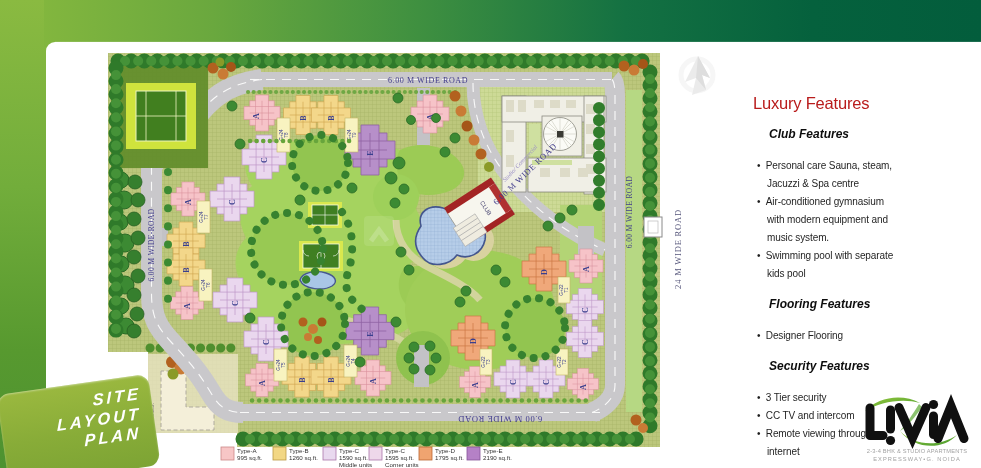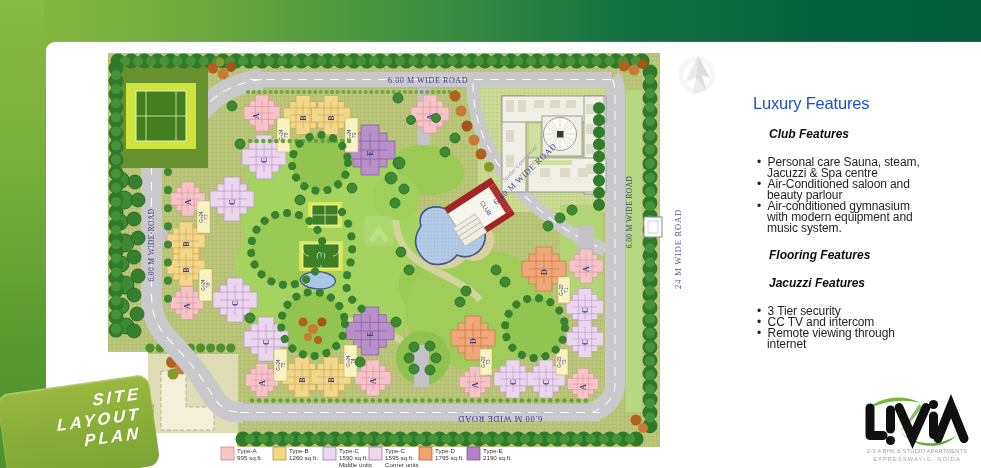--- a/index.html
+++ b/index.html
@@ -488,38 +488,39 @@
       <text x="385" y="467">Corner units</text>
     <text x="435" y="452.5">Type-D</text>
       <text x="435" y="460">1795 sq.ft.</text>
     <text x="483" y="452.5">Type-E</text>
       <text x="483" y="460">2190 sq.ft.</text>
   </g>
 </svg>
 
 <div class="abs" style="left:753px;top:94px;width:225px;color:#1c1c1c;">
 
-  <div style="font-size:16.5px;color:#1d4ed8;margin-bottom:8px;letter-spacing:-0.2px;">Luxury Features</div>
+  <div style="font-size:16.5px;color:#b91c1c;margin-bottom:8px;letter-spacing:-0.2px;">Luxury Features</div>
   <style>
     .fh{font-size:12px;font-weight:bold;color:#0d0d0d;line-height:11.9px;margin:16px;font-style:italic;}
-    .fl{font-size:12px;line-height:11px;color:#1f1f1f;padding-left:14px;text-indent:-10px;letter-spacing:-0.1px;}
+    .fl{font-size:10px;line-height:18px;color:#1f1f1f;padding-left:14px;text-indent:-10px;letter-spacing:-0.1px;}
   </style>
 
   <div class="fh">Club Features</div>
 
   <div class="fl">•&nbsp;&nbsp;Personal care Sauna, steam,<br>Jacuzzi &amp; Spa centre</div>
-  <div class="fl">•&nbsp;&nbsp;Air-Conditioned saloon and<br>beauty parlour</div>
   <div class="fl">•&nbsp;&nbsp;Air-conditioned gymnasium<br>with modern equipment and<br>music system.</div>
+  <div class="fl">•&nbsp;&nbsp;Swimming pool with separate<br>kids pool</div>
 
   <div class="fh">Flooring Features</div>
 
-
-
-
-  <div class="fh">Jacuzzi Features</div>
+  <div class="fl">•&nbsp;&nbsp;Designer Flooring</div>
+
+
+
+  <div class="fh">Security Features</div>
 
   <div class="fl">•&nbsp;&nbsp;3 Tier security</div>
   <div class="fl">•&nbsp;&nbsp;CC TV and intercom</div>
   <div class="fl">•&nbsp;&nbsp;Remote viewing through<br>internet</div>
 </div>
 
 <svg class="abs" style="left:845px;top:392px" width="136" height="76" viewBox="0 0 136 76">
   <defs>
     <linearGradient id="lg" x1="0" y1="0" x2="1" y2="1">
       <stop offset="0" stop-color="#94c83d"></stop>

